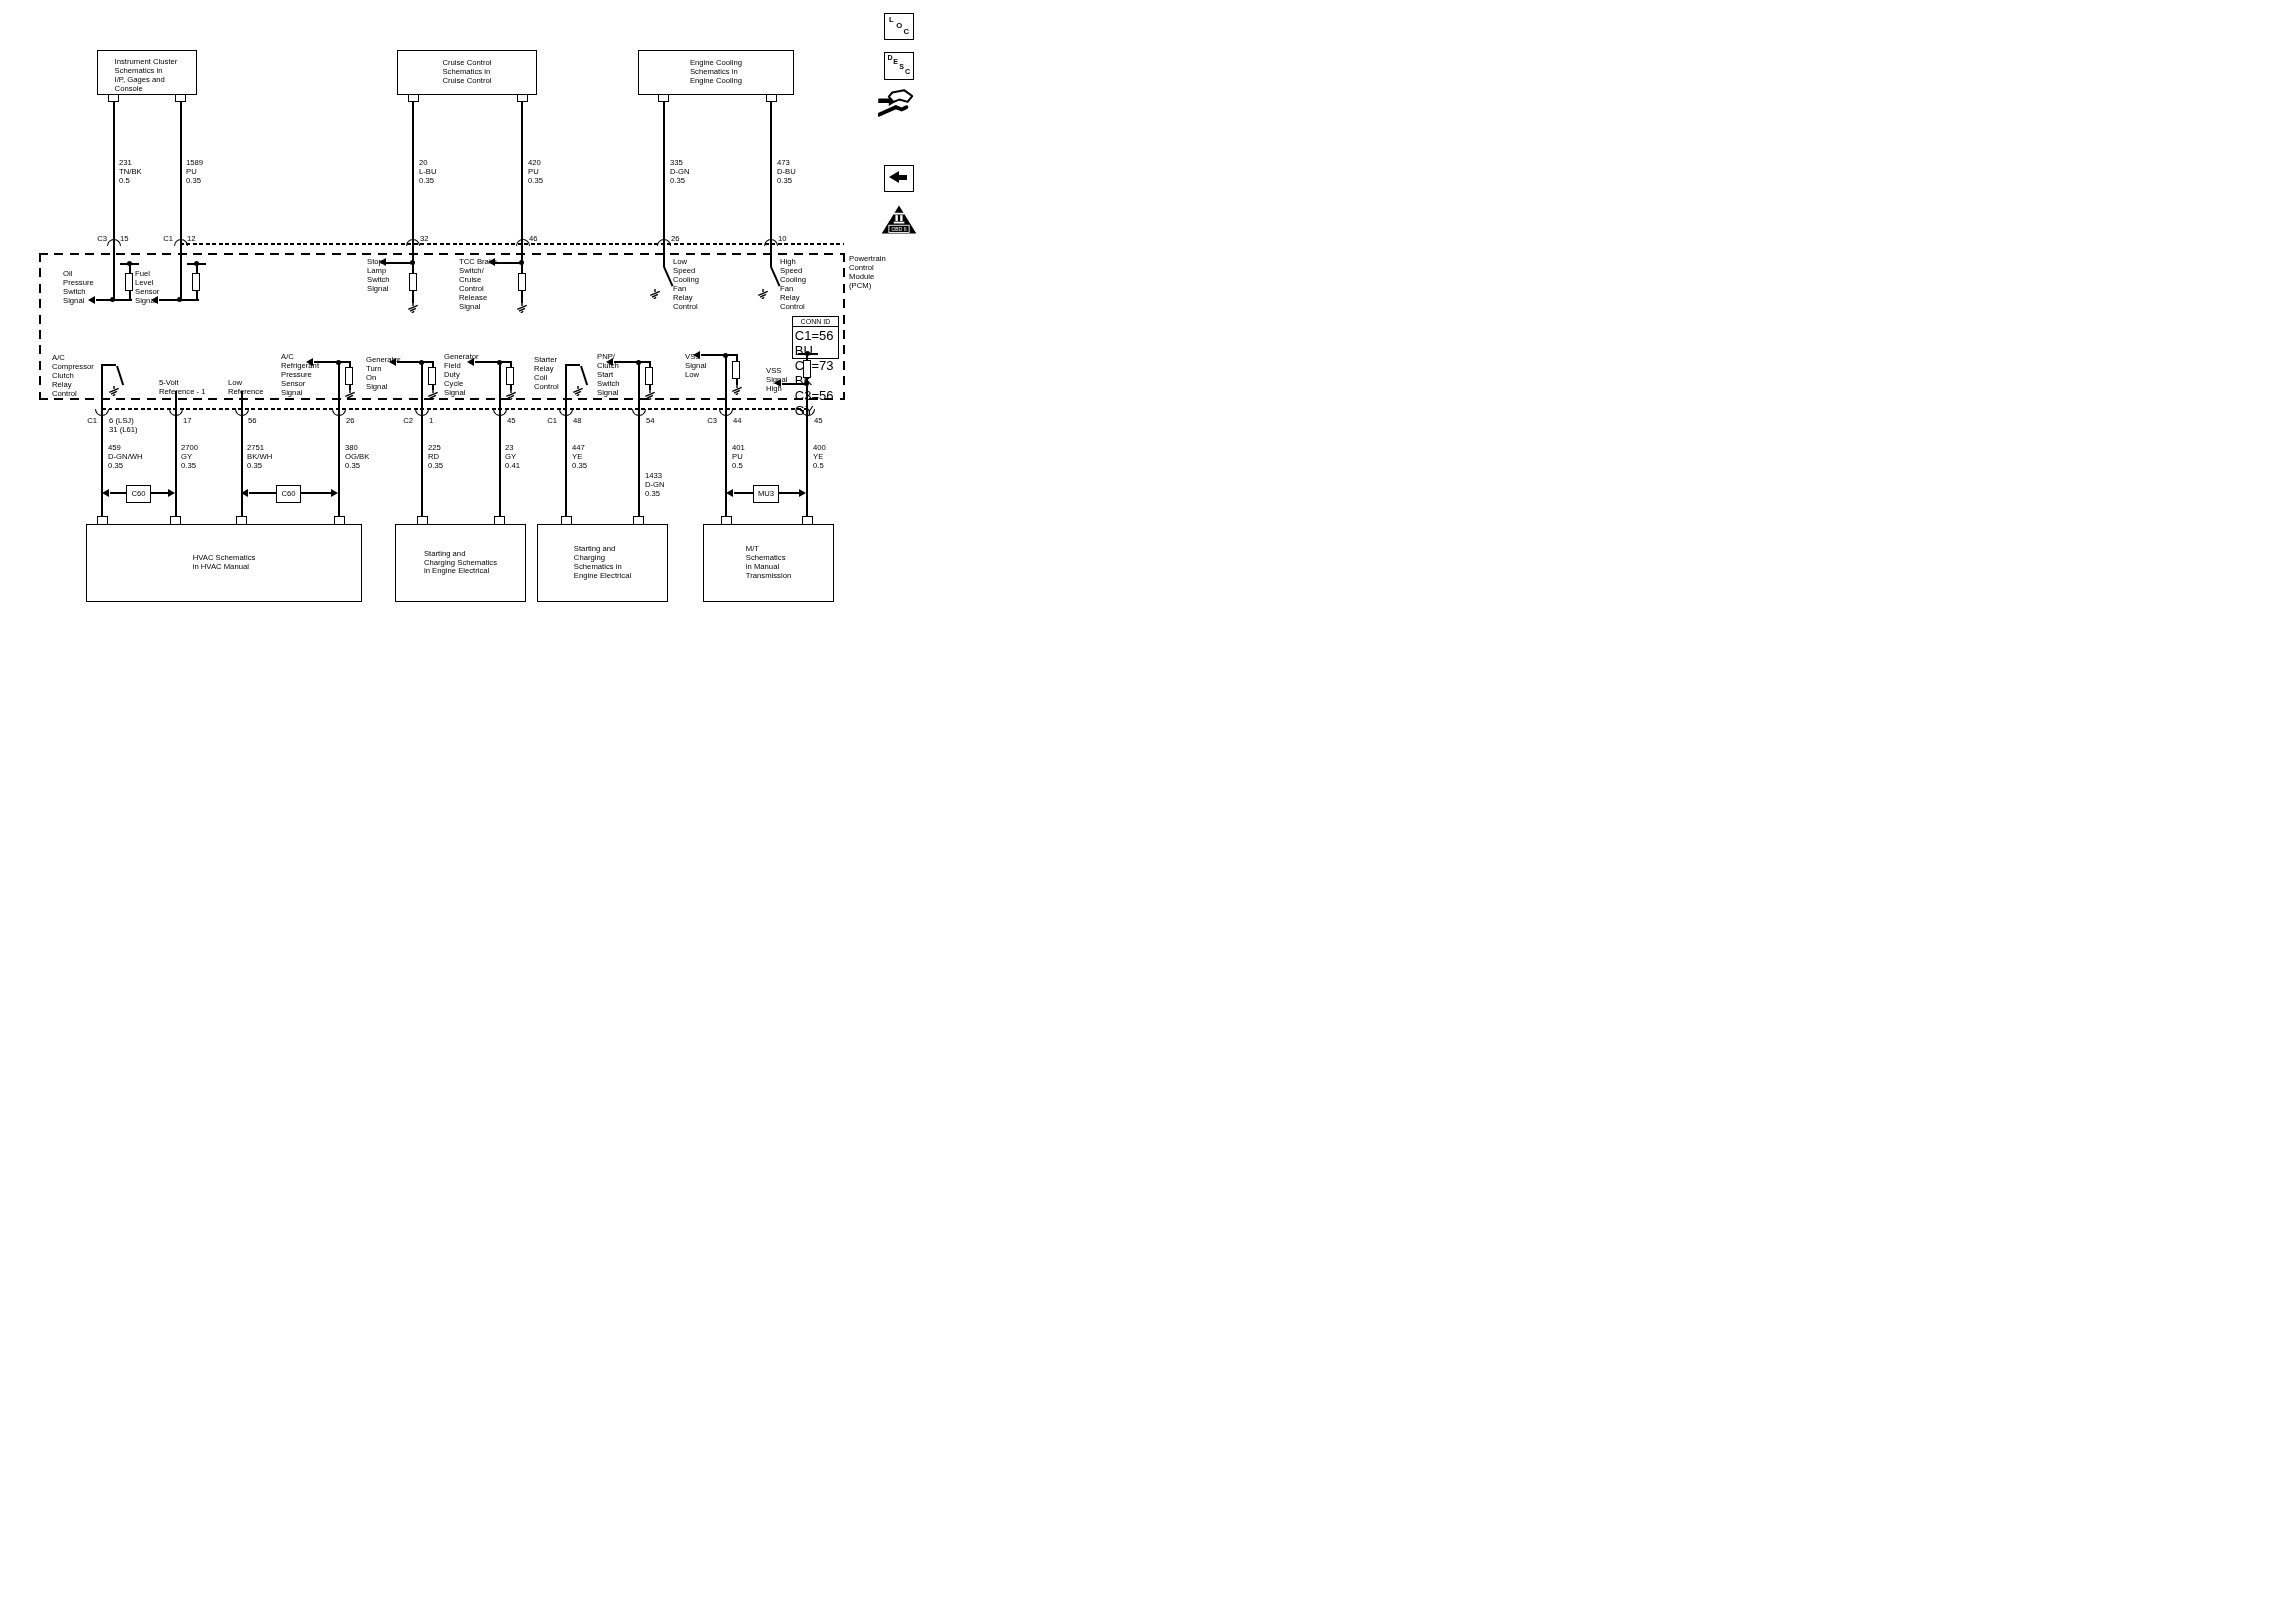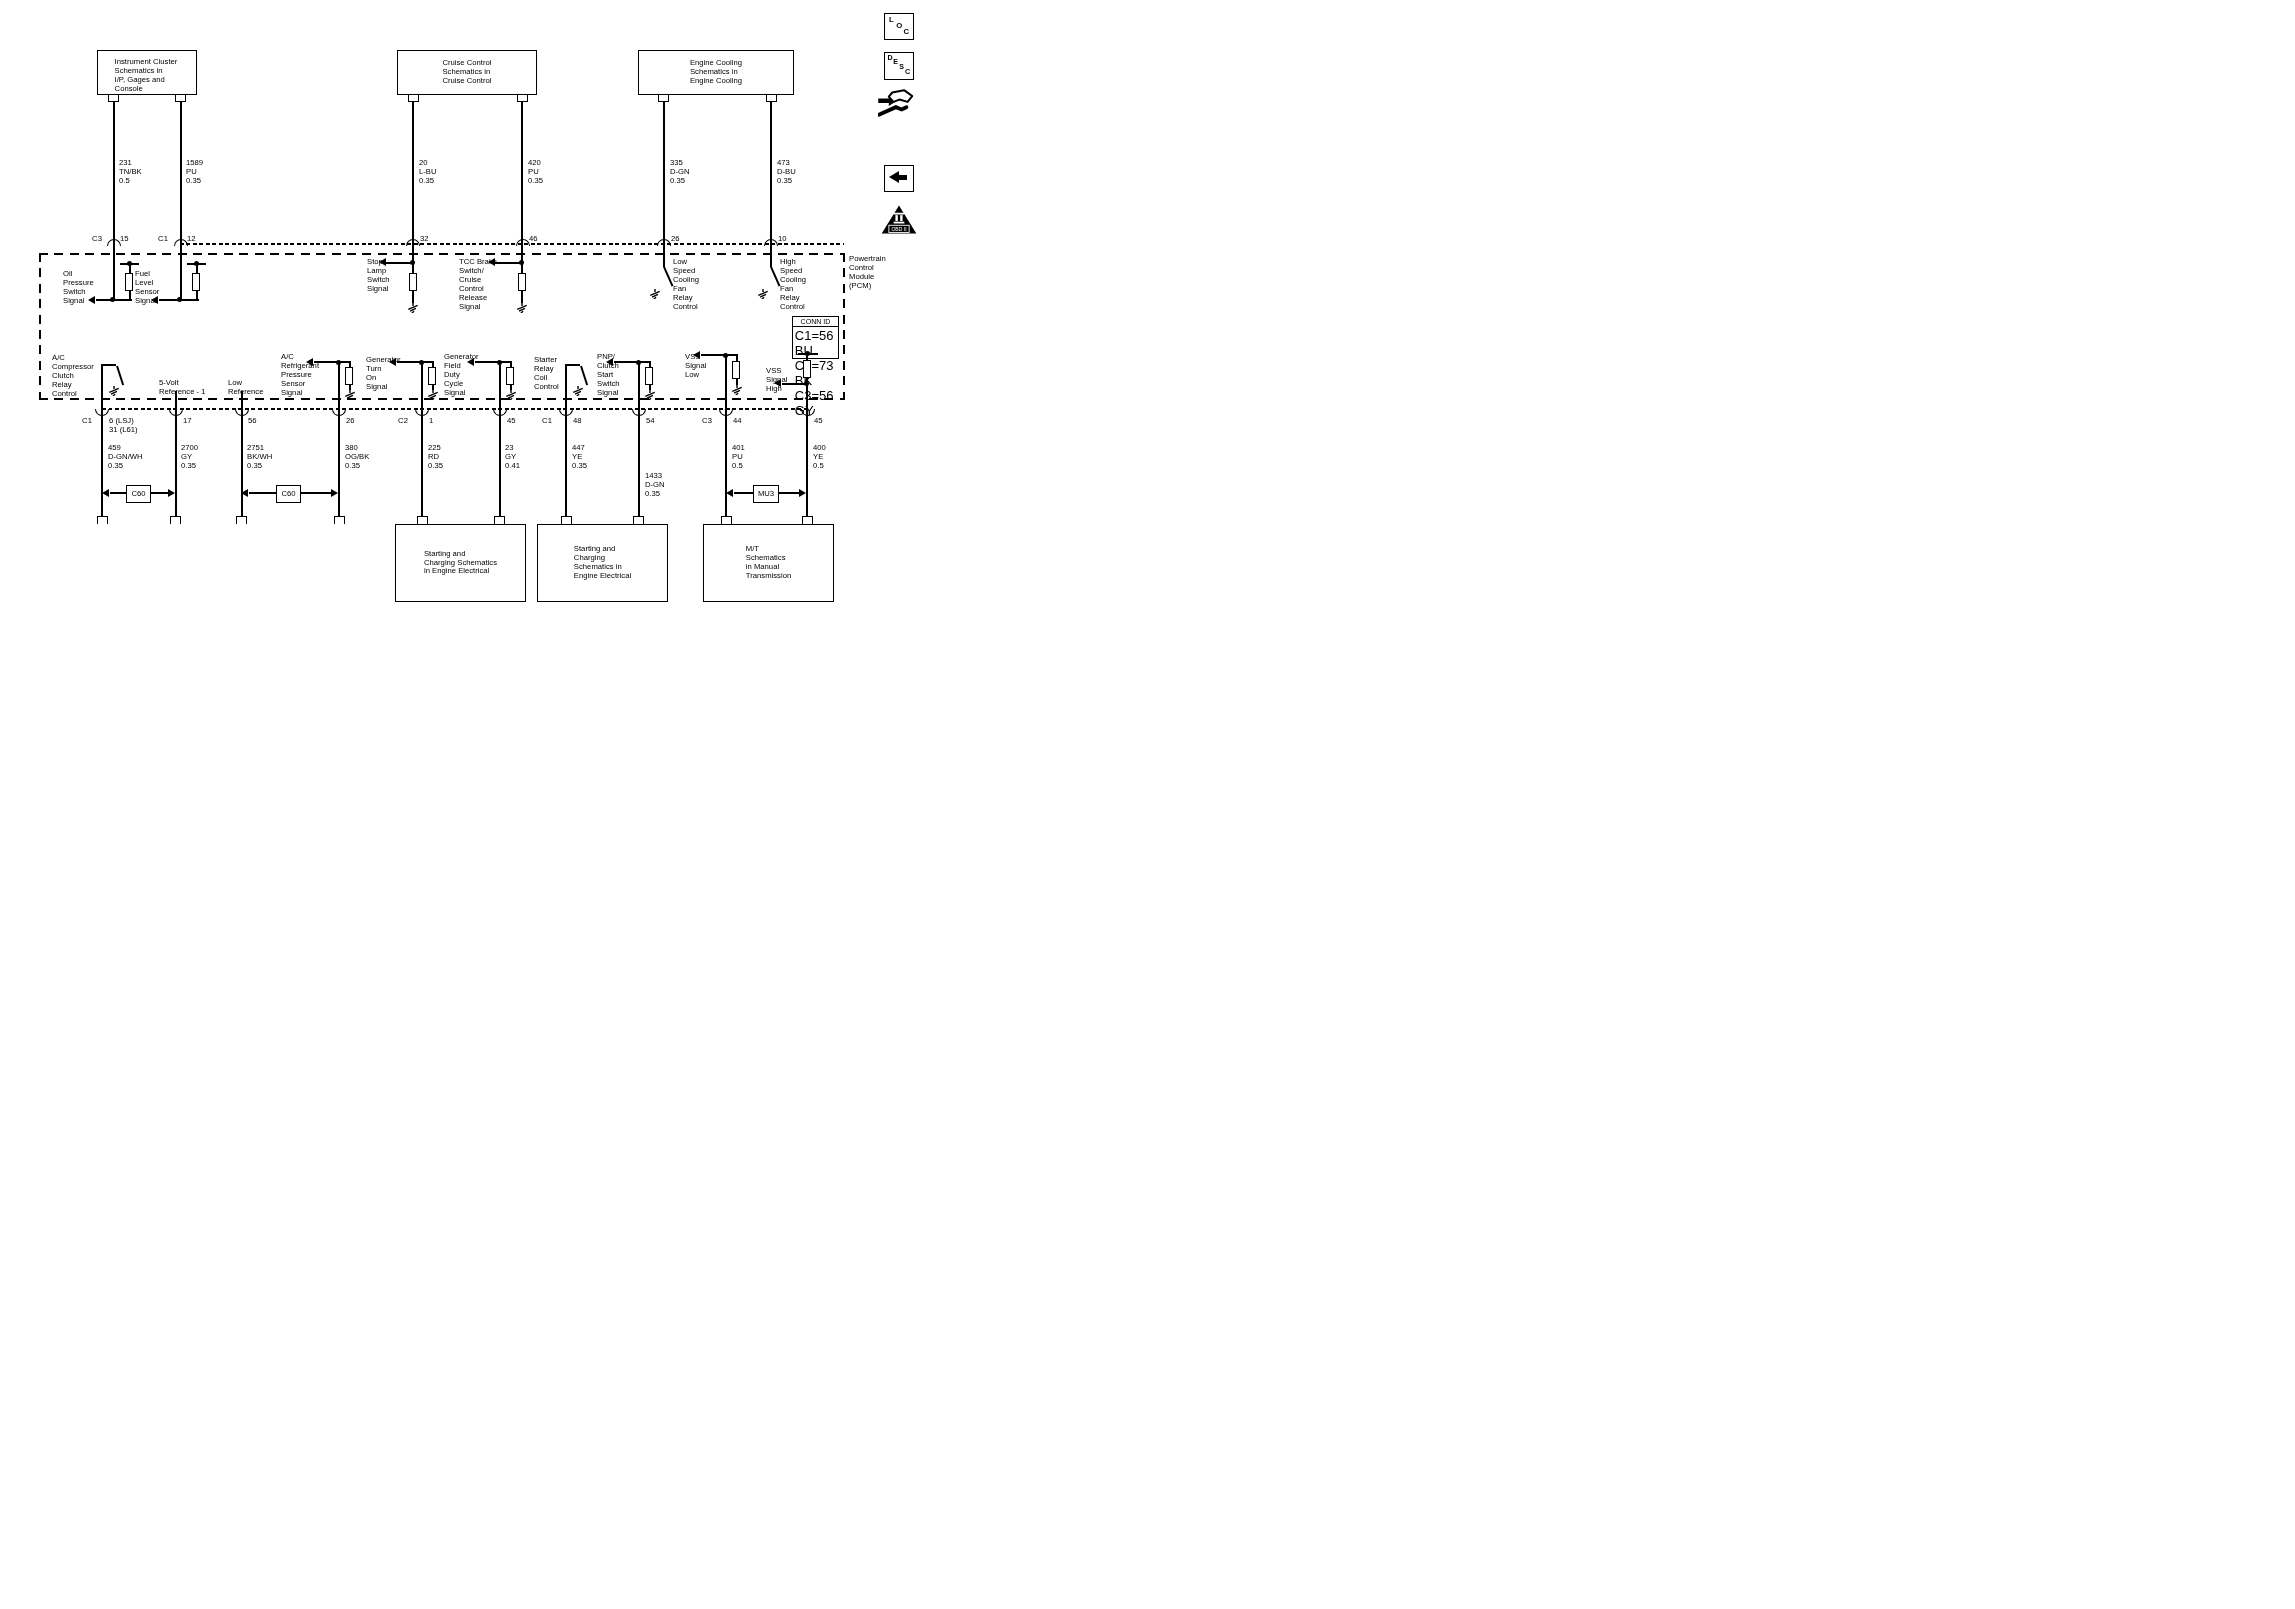--- a/index.html
+++ b/index.html
@@ -13,21 +13,21 @@
   .box{position:absolute;border:1.8px solid #000;box-sizing:border-box;background:#fff}
   .stub-d{position:absolute;width:10.7px;height:7.1px;border:1.8px solid #000;border-top:none;box-sizing:border-box}
   .stub-u{position:absolute;width:10.7px;height:7.7px;border:1.8px solid #000;border-bottom:none;box-sizing:border-box}
   .arc-d{position:absolute;width:14.2px;height:7.1px;border:1.8px solid #000;border-bottom:none;border-radius:7.1px 7.1px 0 0;box-sizing:border-box}
   .arc-u{position:absolute;width:14.2px;height:7.1px;border:1.8px solid #000;border-top:none;border-radius:0 0 7.1px 7.1px;box-sizing:border-box}
   .dot{position:absolute;width:5.3px;height:5.3px;border-radius:50%;background:#000}
   .res{position:absolute;width:8.3px;height:18px;border:1.8px solid #000;box-sizing:border-box;background:#fff}
   .ah-l{position:absolute;width:0;height:0;border-top:4.1px solid transparent;border-bottom:4.1px solid transparent;border-right:7.7px solid #000}
   .ah-r{position:absolute;width:0;height:0;border-top:4.1px solid transparent;border-bottom:4.1px solid transparent;border-left:7.7px solid #000}
   .txt{position:absolute;white-space:pre-line;font-size:7.7px;line-height:1.16;color:#000}
-  .rt{text-align:center}
+  .rt{text-align:right}
   .ctr{display:flex;align-items:center;justify-content:center}
   .lft{display:flex;align-items:flex-end;justify-content:flex-start}
   .box .txt{position:static;white-space:pre-line}
   .blade{transform-origin:top center}
   .gnd,.icon-svg{position:absolute}
   .iconletter{position:absolute;font-size:7.7px;font-weight:bold}
 </style>
 </head>
 <body>
 
@@ -407,20 +407,24 @@
   <div class="stub-u" style="left:170px;top:516px"></div>
   <div class="stub-u" style="left:236px;top:516px"></div>
   <div class="stub-u" style="left:334px;top:516px"></div>
   <div class="stub-u" style="left:417px;top:516px"></div>
   <div class="stub-u" style="left:494px;top:516px"></div>
   <div class="stub-u" style="left:561px;top:516px"></div>
   <div class="stub-u" style="left:633px;top:516px"></div>
   <div class="stub-u" style="left:721px;top:516px"></div>
   <div class="stub-u" style="left:802px;top:516px"></div>
 
+  <div class="box ctr" style="left:86px;top:524px;width:276px;height:78px">
+    <div class="txt">HVAC Schematics
+in HVAC Manual</div>
+  </div>
   <div class="box ctr" style="left:395px;top:524px;width:131px;height:78px">
     <div class="txt">Starting and
 Charging Schematics
 in Engine Electrical</div>
   </div>
   <div class="box ctr" style="left:537px;top:524px;width:131px;height:78px">
     <div class="txt">Starting and
 Charging
 Schematics in
 Engine Electrical</div>

